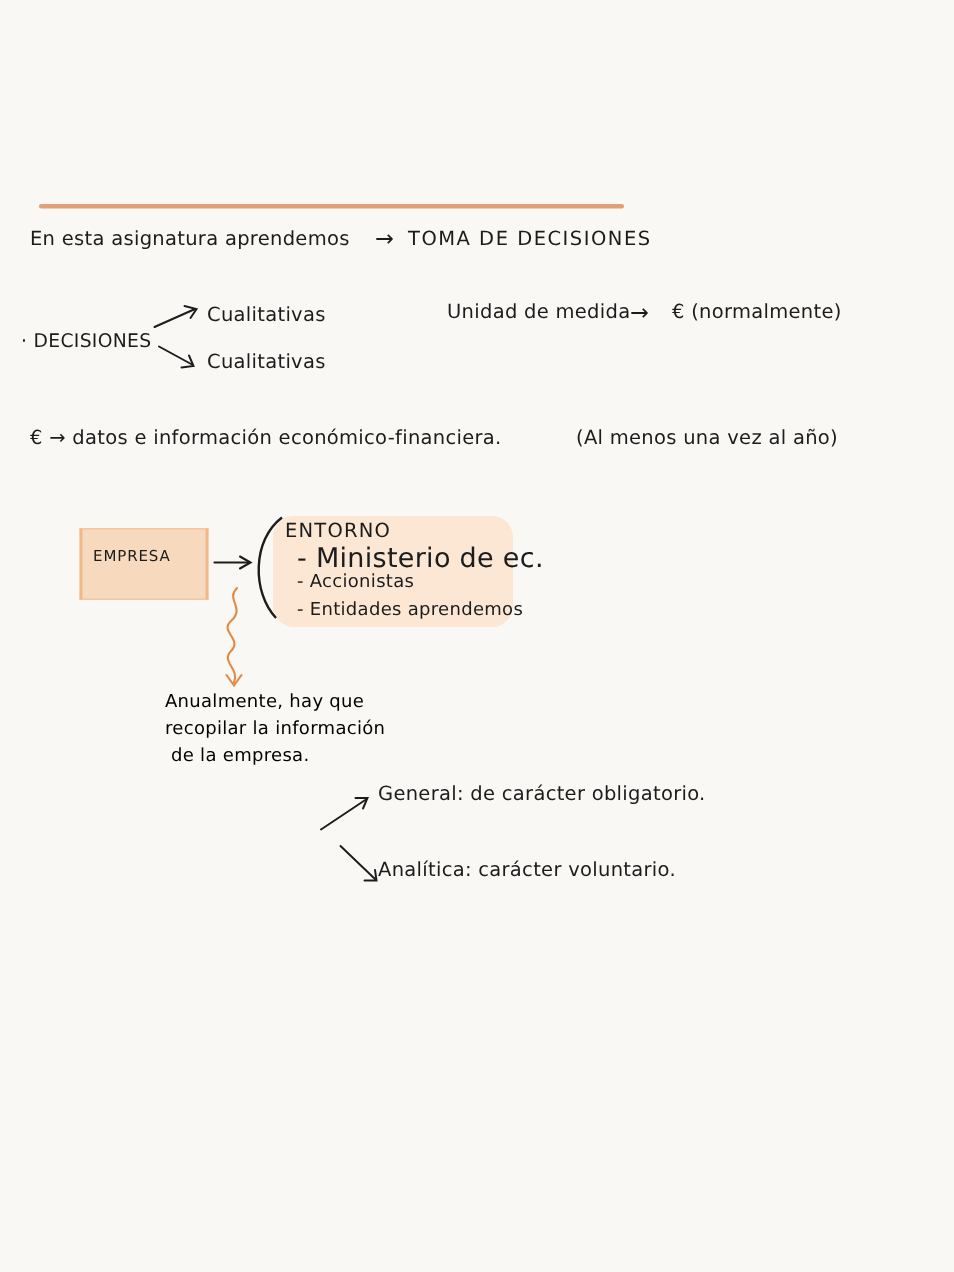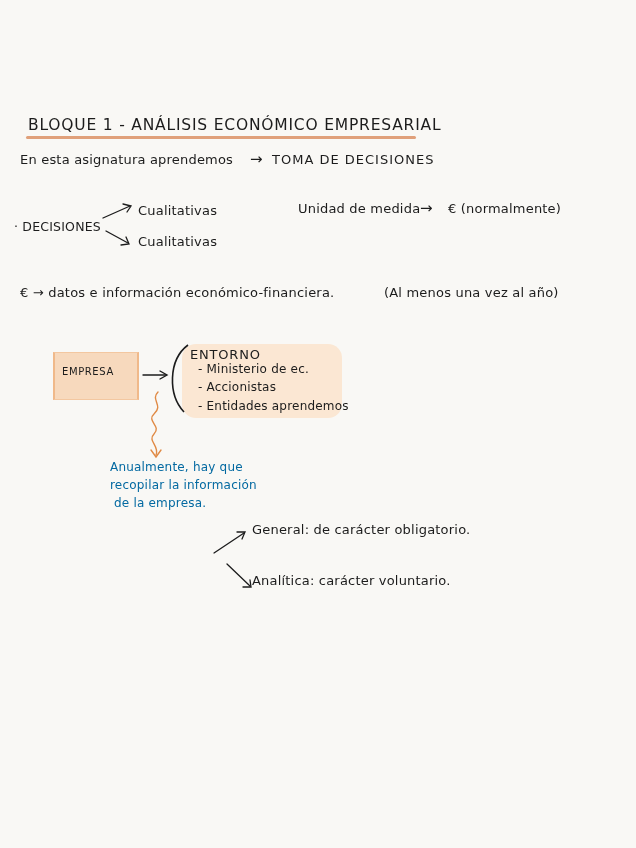--- a/index.html
+++ b/index.html
@@ -13,39 +13,38 @@
   .page { position: absolute; inset: 0; }
   .hw { position: absolute; white-space: nowrap; font-size: 13px; letter-spacing: 0.2px; }
   .title {
     left: 28px; top: 116px; font-size: 15.5px; letter-spacing: 0.8px;
     text-transform: uppercase;
   }
   .title-underline {
     position: absolute; left: 26px; top: 136px; width: 390px; height: 3px;
     background: #e0a07a; border-radius: 2px;
   }
-  .orange { color: #0369a1; }
+  .orange { color: #000000; }
   .box {
     position: absolute; left: 53px; top: 352px; width: 82px; height: 46px;
     background: #f7d9bd; border-left: 2px solid #f0b98a; border-right: 2px solid #f0b98a;
     border-top: 1px solid #f3c7a0; border-bottom: 1px solid #f3c7a0;
   }
   .box-label { position: absolute; left: 62px; top: 366px; font-size: 10px; letter-spacing: 0.6px; }
   .entorno-bg {
     position: absolute; left: 182px; top: 344px; width: 160px; height: 74px;
     background: #fbe7d3; border-radius: 14px;
   }
   svg.lines { position: absolute; left: 0; top: 0; }
 </style>
 </head>
 <body>
 
 <div class="page">
 
-  <div class="hw title">BLOQUE 1 - ANÁLISIS ECONÓMICO EMPRESARIAL</div>
   <div class="title-underline"></div>
 
   <div class="hw" style="left:20px; top:152px;">En esta asignatura aprendemos</div>
   <div class="hw" style="left:250px; top:150px; font-size:15px;">→</div>
   <div class="hw" style="left:272px; top:152px; letter-spacing:1px;">TOMA DE DECISIONES</div>
 
   <div class="hw" style="left:14px; top:219px; font-size:12.5px;">· DECISIONES</div>
   <div class="hw" style="left:138px; top:203px;">Cualitativas</div>
   <div class="hw" style="left:138px; top:234px;">Cualitativas</div>
 
@@ -53,21 +52,21 @@
   <div class="hw" style="left:420px; top:199px; font-size:15px;">→</div>
   <div class="hw" style="left:448px; top:201px;">€ (normalmente)</div>
 
   <div class="hw" style="left:20px; top:285px;">€ → datos e información económico-financiera.</div>
   <div class="hw" style="left:384px; top:285px;">(Al menos una vez al año)</div>
 
   <div class="box"></div>
   <div class="hw box-label">EMPRESA</div>
   <div class="entorno-bg"></div>
   <div class="hw" style="left:190px; top:347px; letter-spacing:0.8px;">ENTORNO</div>
-  <div class="hw" style="left:198px; top:362px; font-size:12px;">- Ministerio de ec.</div>
+  <div class="hw" style="left:198px; top:362px; font-size:18px;">- Ministerio de ec.</div>
   <div class="hw" style="left:198px; top:380px; font-size:12px;">- Accionistas</div>
   <div class="hw" style="left:198px; top:399px; font-size:12px;">- Entidades aprendemos</div>
 
   <div class="hw orange" style="left:110px; top:460px; font-size:12px;">Anualmente, hay que</div>
   <div class="hw orange" style="left:110px; top:478px; font-size:12px;">recopilar la información</div>
   <div class="hw orange" style="left:114px; top:496px; font-size:12px;">de la empresa.</div>
 
   <div class="hw" style="left:252px; top:573px;">Analítica: carácter voluntario.</div>
   <div class="hw" style="left:252px; top:522px;">General: de carácter obligatorio.</div>
 

